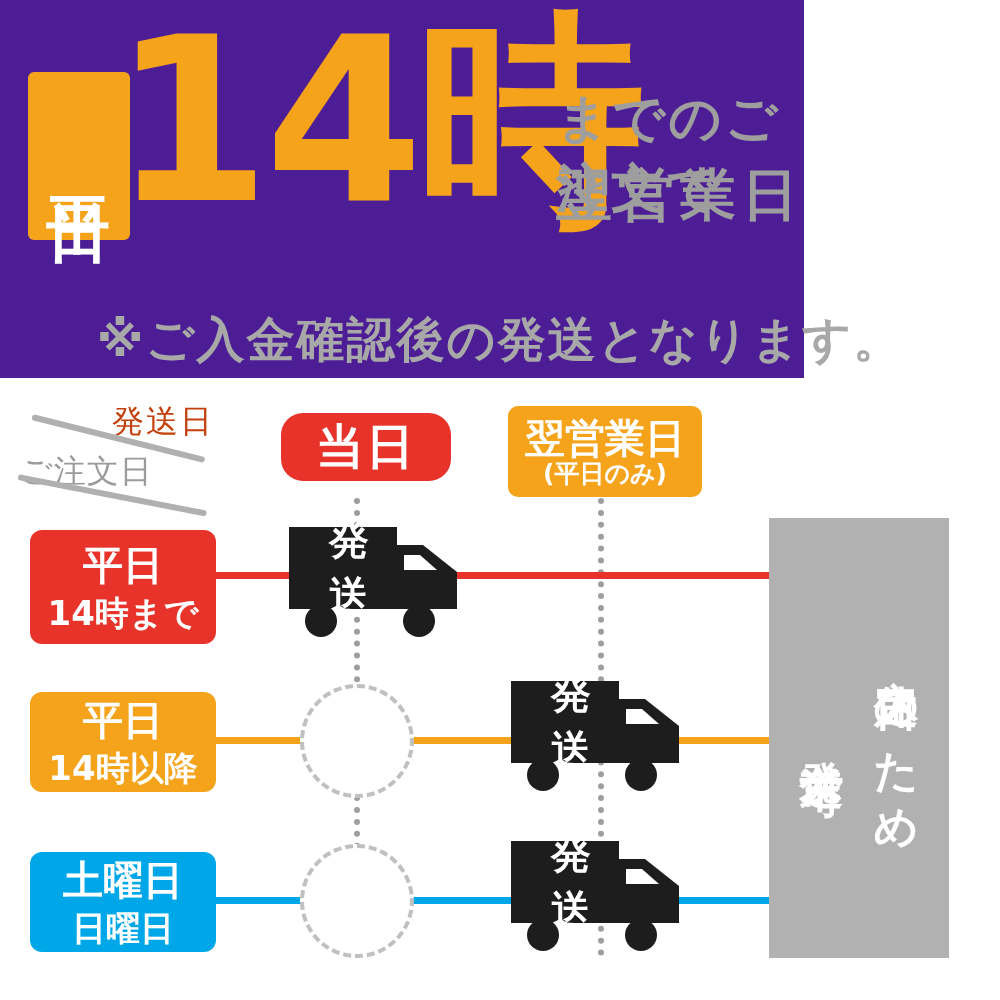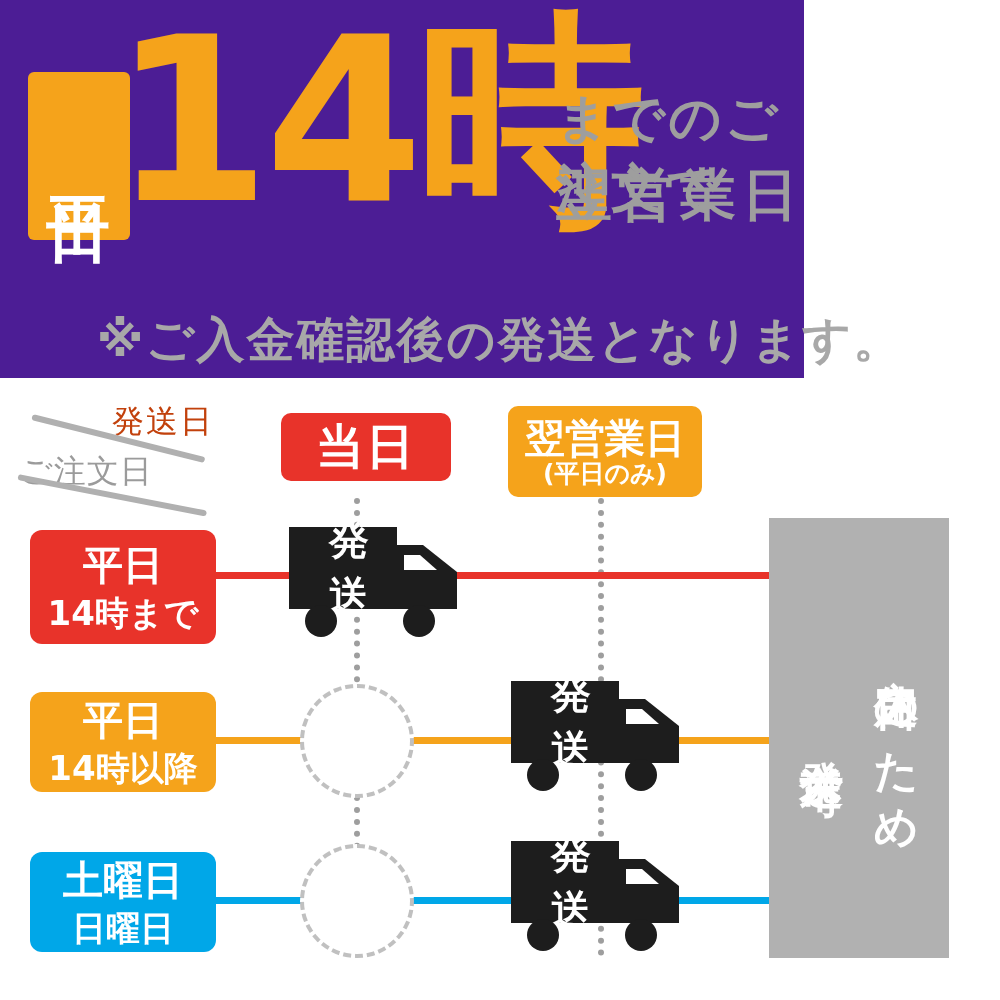--- a/index.html
+++ b/index.html
@@ -24,21 +24,21 @@
 
   
   .corner-ship  { position:absolute; left:112px; top:400px; color:#c2410c; font-size:32px; letter-spacing:2px; }
   .corner-order { position:absolute; left:20px;  top:450px; color:#9b9b9b; font-size:32px; letter-spacing:1px; }
   .diag { position:absolute; background:#b0b0b0; height:6px; border-radius:3px; transform-origin:left center; }
   .diag1 { left:32px; top:414px; width:178px; transform:rotate(14deg); }
   .diag2 { left:18px; top:474px; width:192px; transform:rotate(11deg); }
 
   .col-head { position:absolute; border-radius:10px; color:#fff; font-weight:bold; z-index:5;
               display:flex; flex-direction:column; align-items:center; justify-content:center; text-align:center; }
-  .col-today   { left:281px; top:413px; width:170px; height:68px; background:#e8332a; font-size:48px; letter-spacing:2px; }
+  .col-today   { left:281px; top:413px; width:170px; height:68px; background:#e8332a; font-size:48px; letter-spacing:2px;border-radius:22px; }
   .col-next    { left:508px; top:406px; width:194px; height:91px; background:#f5a31b; }
   .col-next .main { font-size:40px; line-height:1.1; }
   .col-next .sub  { font-size:25px; line-height:1.1; }
   .col-weekend { left:769px; top:413px; width:180px; height:68px; background:#00a7e8; font-size:48px; letter-spacing:2px; }
 
   .vdots { position:absolute; top:498px; height:458px; width:0; border-left:6px dotted #9e9e9e; z-index:1; }
   .vdots1 { left:354px; }
   .vdots2 { left:598px; }
 
   .hline { position:absolute; left:216px; width:556px; height:7px; z-index:2; }

